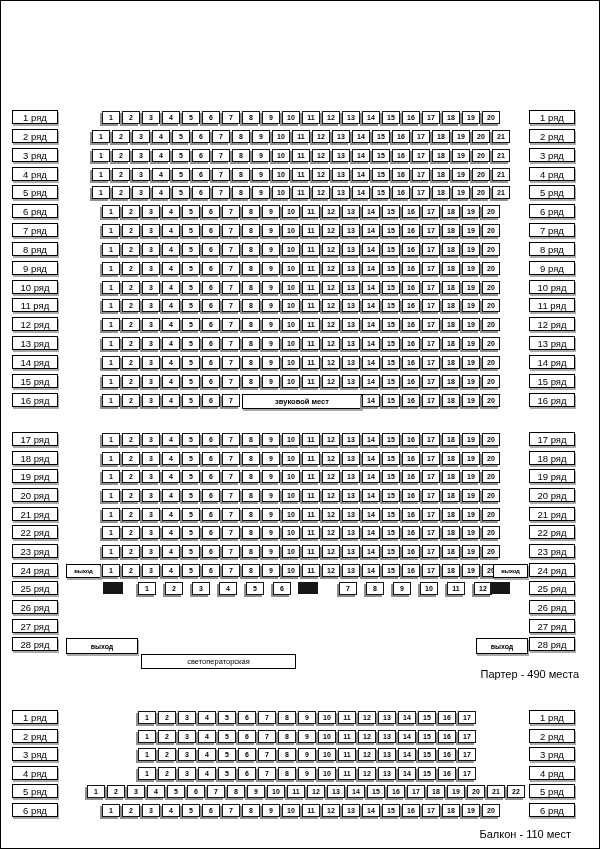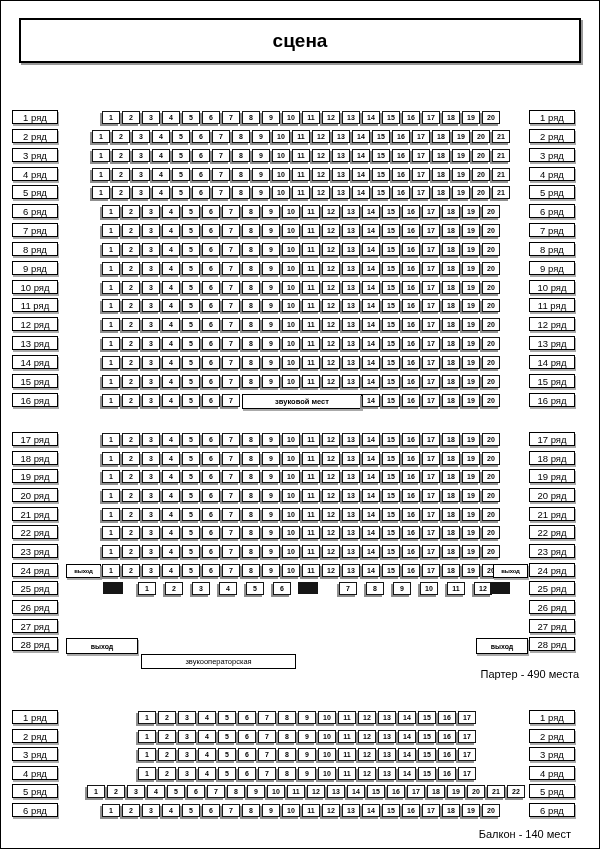--- a/index.html
+++ b/index.html
@@ -25,23 +25,20 @@
   .facility.sound{left:140px;width:153px;}
   .facility.light{left:315px;width:153px;}
   .summary{position:absolute;font-size:11px;color:#000;text-align:right;}
   .summary.parterre{top:667px;left:0;width:578px;}
   .summary.balcony{top:827px;left:0;width:570px;}
 </style>
 </head>
 <body>
 
 <div class="page">
-  <div class="stage">
-    <span>сцена</span>
-  </div>
 
   <div id="seatmap">
       <div class="rowlabel" style="left: 11px; top: 109px;">1 ряд</div>
       <div class="rowlabel" style="left: 528px; top: 109px;">1 ряд</div>
       <div class="seat" style="left: 101px; top: 110px;">1</div>
       <div class="seat" style="left: 121px; top: 110px;">2</div>
       <div class="seat" style="left: 141px; top: 110px;">3</div>
       <div class="seat" style="left: 161px; top: 110px;">4</div>
       <div class="seat" style="left: 181px; top: 110px;">5</div>
       <div class="seat" style="left: 201px; top: 110px;">6</div>
@@ -709,18 +706,18 @@
       <div class="seat" style="left: 361px; top: 803px;">14</div>
       <div class="seat" style="left: 381px; top: 803px;">15</div>
       <div class="seat" style="left: 401px; top: 803px;">16</div>
       <div class="seat" style="left: 421px; top: 803px;">17</div>
       <div class="seat" style="left: 441px; top: 803px;">18</div>
       <div class="seat" style="left: 461px; top: 803px;">19</div>
       <div class="seat" style="left: 481px; top: 803px;">20</div>
     </div>
 
   <div class="facility sound">
-    <span>звукооператорская</span>
+    <span>светоператорская</span>
   </div>
 
   <div class="summary parterre">Партер - 490 места</div>
-  <div class="summary balcony">Балкон - 140 мест</div>
+  <div class="summary balcony">Балкон - 110 мест</div>
 </div>
 
 </body></html>

